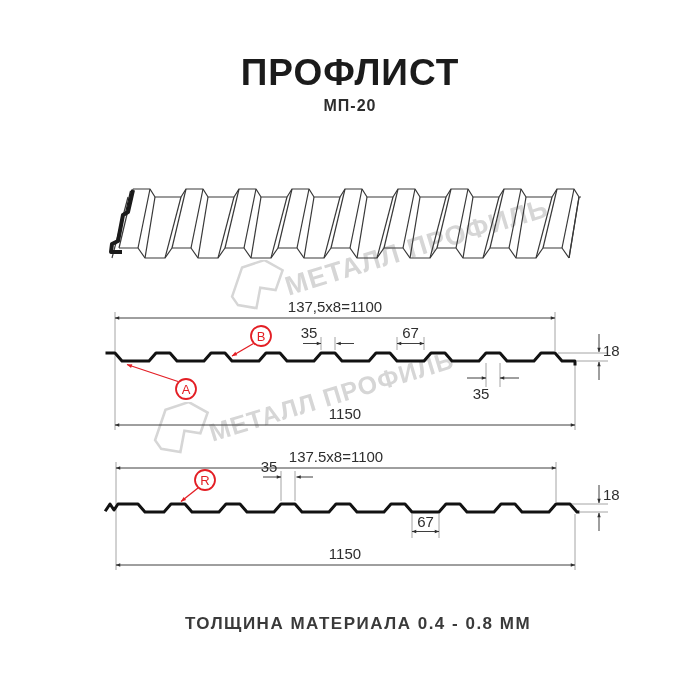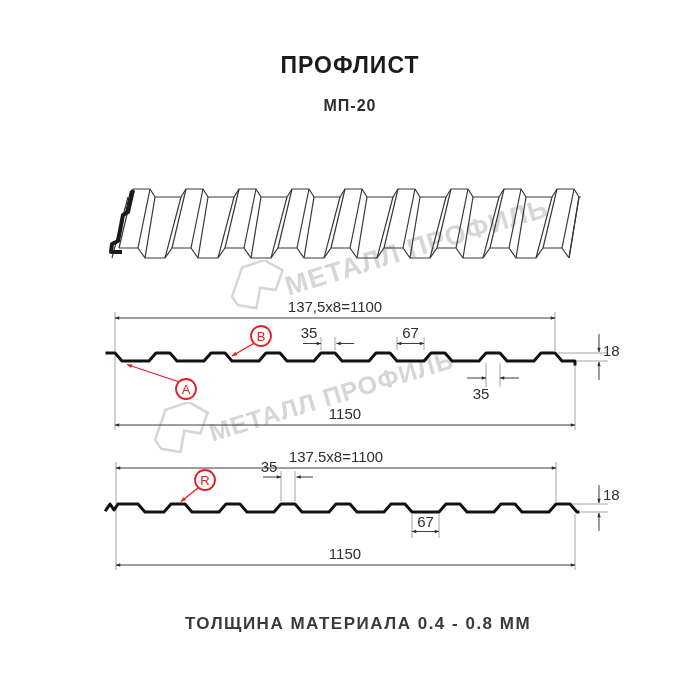--- a/index.html
+++ b/index.html
@@ -1,19 +1,19 @@
 <!DOCTYPE html>
 <html><head>
 <meta charset="utf-8">
 <style>
   html,body{margin:0;padding:0}
   body{width:700px;height:700px;position:relative;background:#ffffff;overflow:hidden;
        font-family:"Liberation Sans", sans-serif;}
   .abs{position:absolute}
-  .title{top:52px;left:0;width:700px;text-align:center;font-size:23px;font-weight:800;
+  .title{top:52px;left:0;width:700px;text-align:center;font-size:37px;font-weight:800;
          letter-spacing:1px;color:#1b1b1b}
   .subtitle{top:97px;left:0;width:700px;text-align:center;font-size:16px;font-weight:600;
             letter-spacing:1px;color:#2d2d2d}
   .footer{top:614px;left:8px;width:700px;text-align:center;font-size:17px;font-weight:600;
           letter-spacing:1.5px;color:#3a3a3a}
   .wm-text{position:absolute;color:#d6d6d6;font-weight:700;white-space:nowrap;
            transform-origin:0 50%;letter-spacing:1px;user-select:none}
   #wm1-text{left:286px;top:272px;font-size:27px;transform:rotate(-17deg)}
   #wm2-text{left:210px;top:419px;font-size:25px;transform:rotate(-17deg)}
   svg{display:block}

